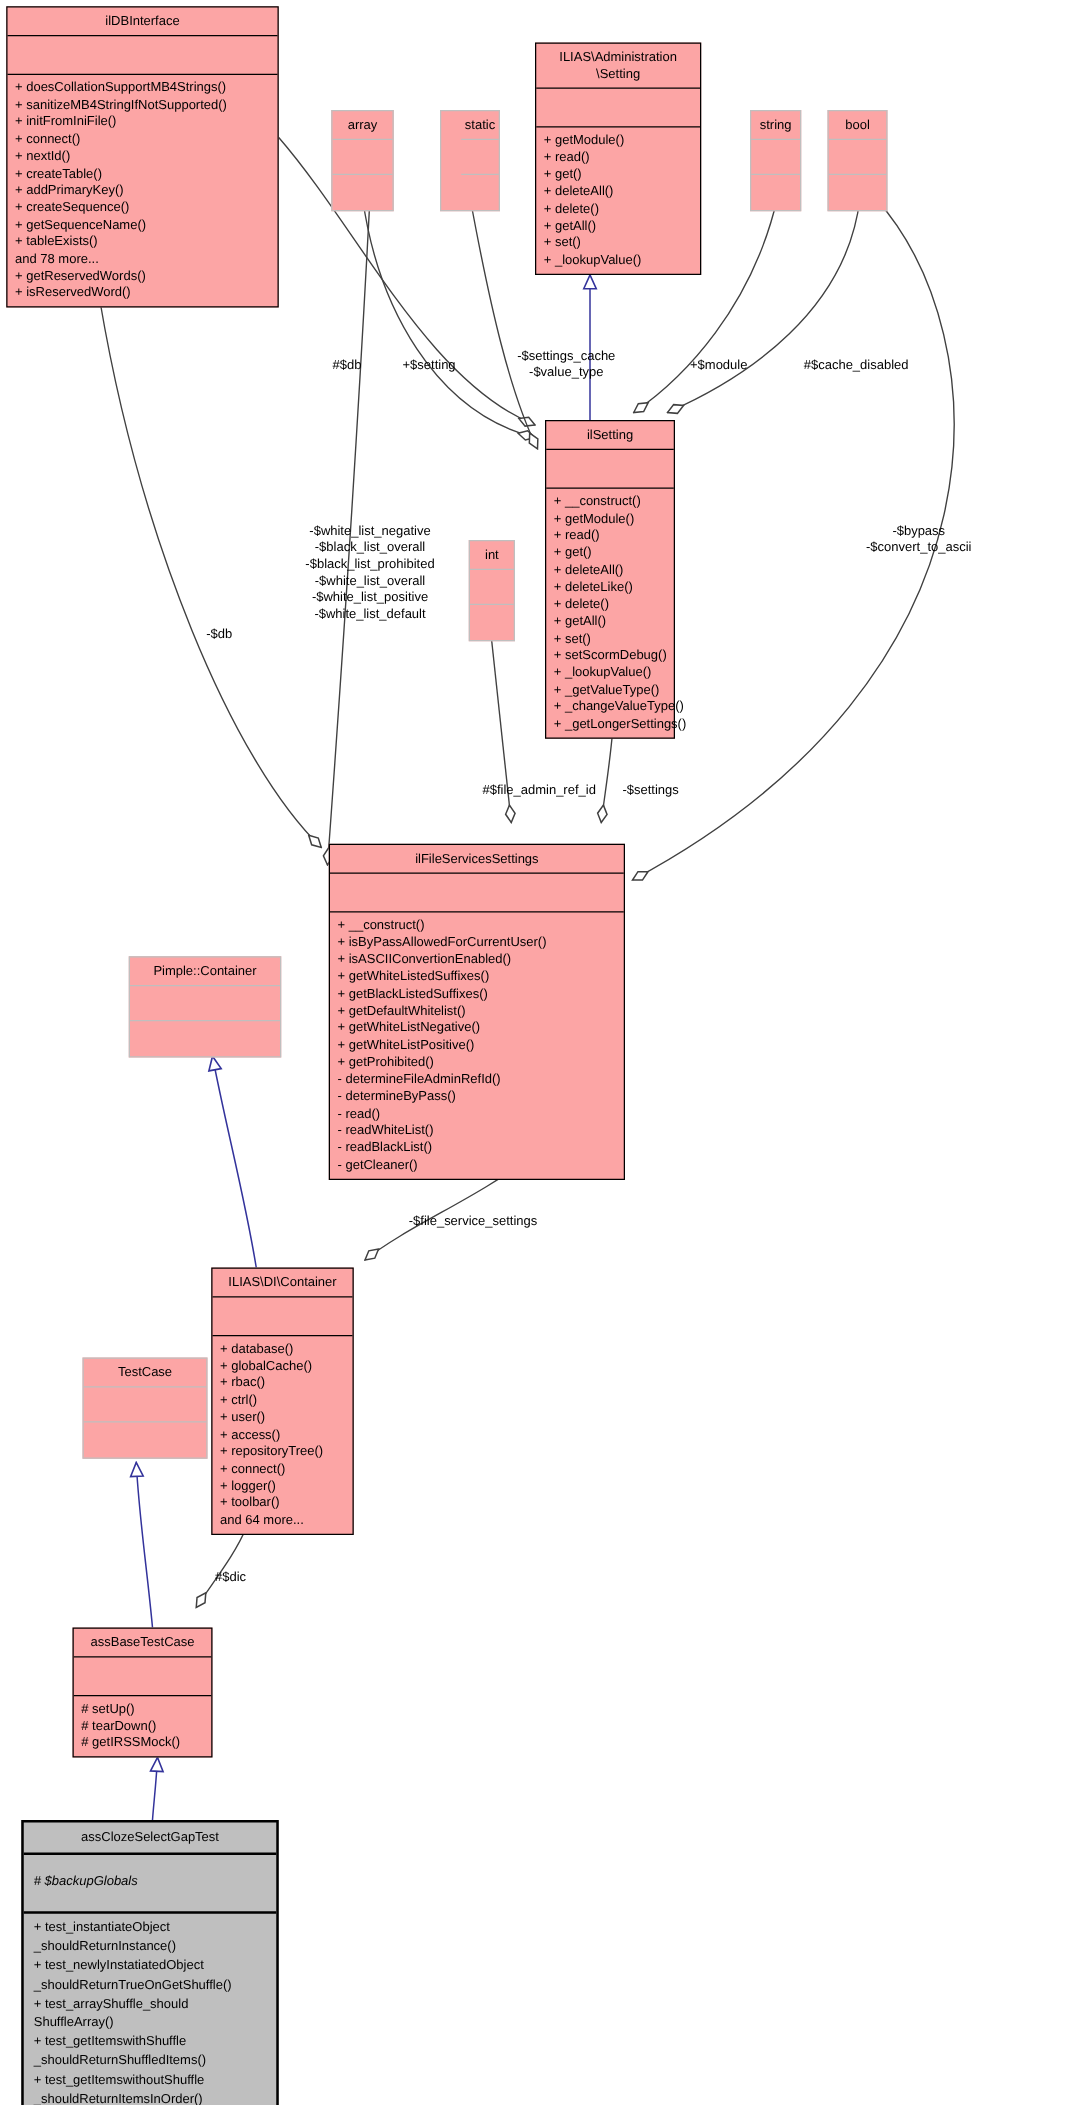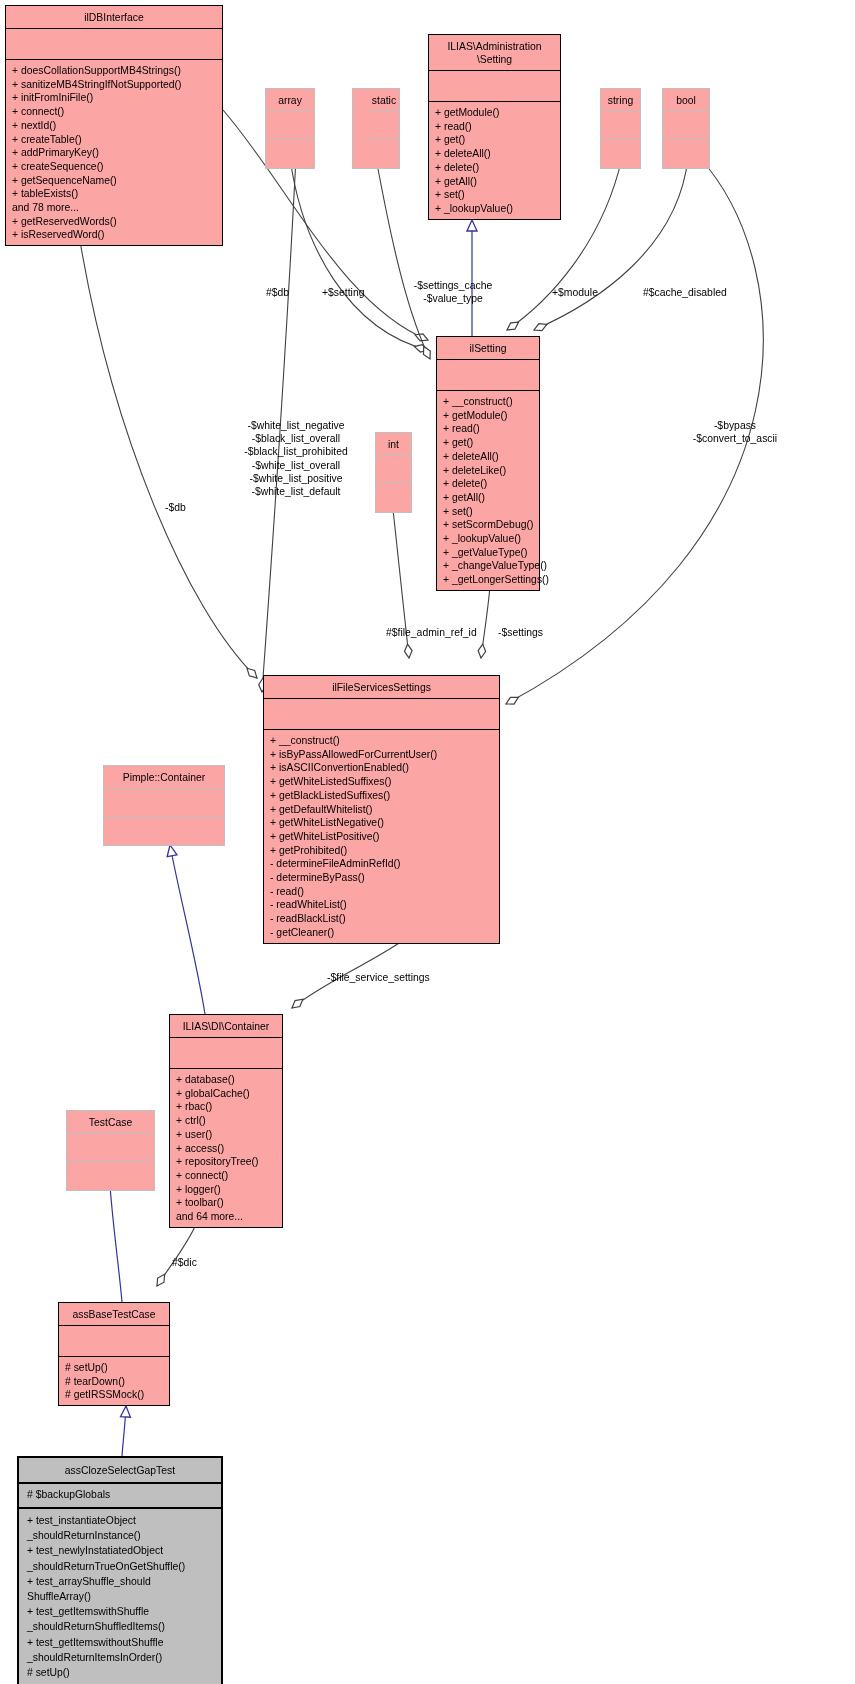--- a/index.html
+++ b/index.html
@@ -16,21 +16,21 @@
   .uml-box.gray{--bc:var(--c-external_border,#bfbfbf);border-width:1px;}
   .uml-box.selected{background:var(--c-selected_fill,#bfbfbf);border-width:2px;}
   .uml-title{border-bottom:1px solid var(--bc);text-align:center;padding:5px 2px 4px;min-height:13px;}
   .uml-title div{line-height:13px;white-space:nowrap;}
   .uml-attrs{border-bottom:1px solid var(--bc);min-height:24px;padding:3px 6px;}
   .uml-methods{padding:4px 6px 3px;}
   .uml-attrs div,.uml-methods div{line-height:13.7px;white-space:nowrap;}
   .uml-box.small .uml-attrs{min-height:21px;}
   .uml-box.small .uml-methods{min-height:21px;}
   .uml-box.selected .uml-title{border-bottom:2px solid var(--bc);padding:6px 2px 5px;}
-  .uml-box.selected .uml-attrs{border-bottom:2px solid var(--bc);min-height:15px;padding:4px 8px;}
+  .uml-box.selected .uml-attrs{border-bottom:2px solid var(--bc);min-height:15px;padding:15px 8px;font-style:italic;}
   .uml-box.selected .uml-methods{padding:4px 8px;}
   .uml-box.selected .uml-methods div{line-height:15.2px;}
   .uml-box.selected .uml-attrs div{line-height:14px;}
 
   .edge-label{position:absolute;font-size:10.4px;white-space:nowrap;}
   .edge-label div{line-height:13.2px;}
   .edge-label.center{text-align:center;}
 </style>
 </head>
 <body>
@@ -211,21 +211,21 @@
       <div>+ user()</div>
       <div>+ access()</div>
       <div>+ repositoryTree()</div>
       <div>+ connect()</div>
       <div>+ logger()</div>
       <div>+ toolbar()</div>
       <div>and 64 more...</div>
     </div>
 </div>
 
-<div class="uml-box gray small" style="left:66px;top:1110px;width:89px;">
+<div class="uml-box gray small" style="left:66px;top:1086px;width:100px;">
   <div class="uml-title">
       <div>TestCase</div>
     </div>
   <div class="uml-attrs"></div>
   <div class="uml-methods"></div>
 </div>
 
 <div class="uml-box" style="left:58px;top:1302px;width:112px;">
   <div class="uml-title">
       <div>assBaseTestCase</div>

